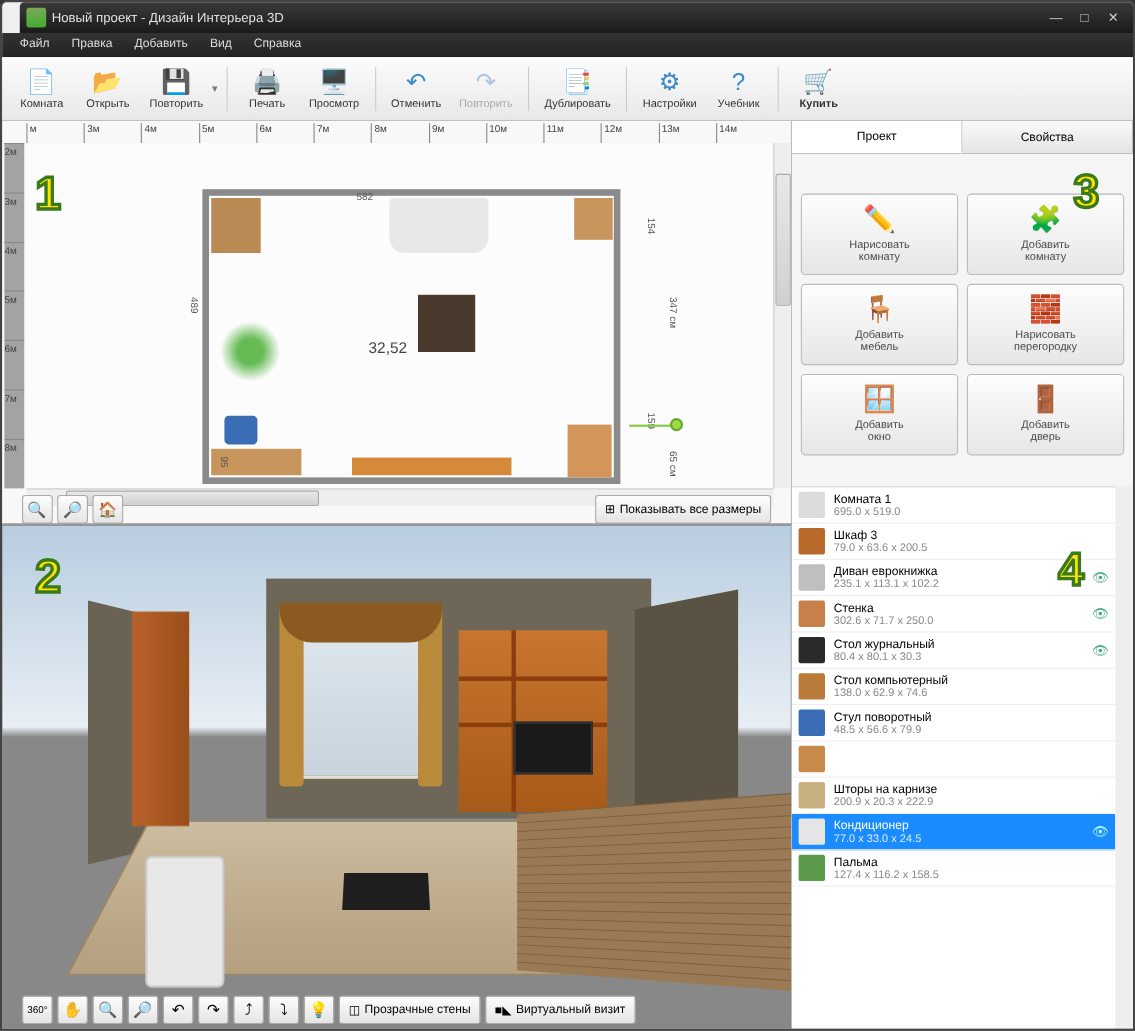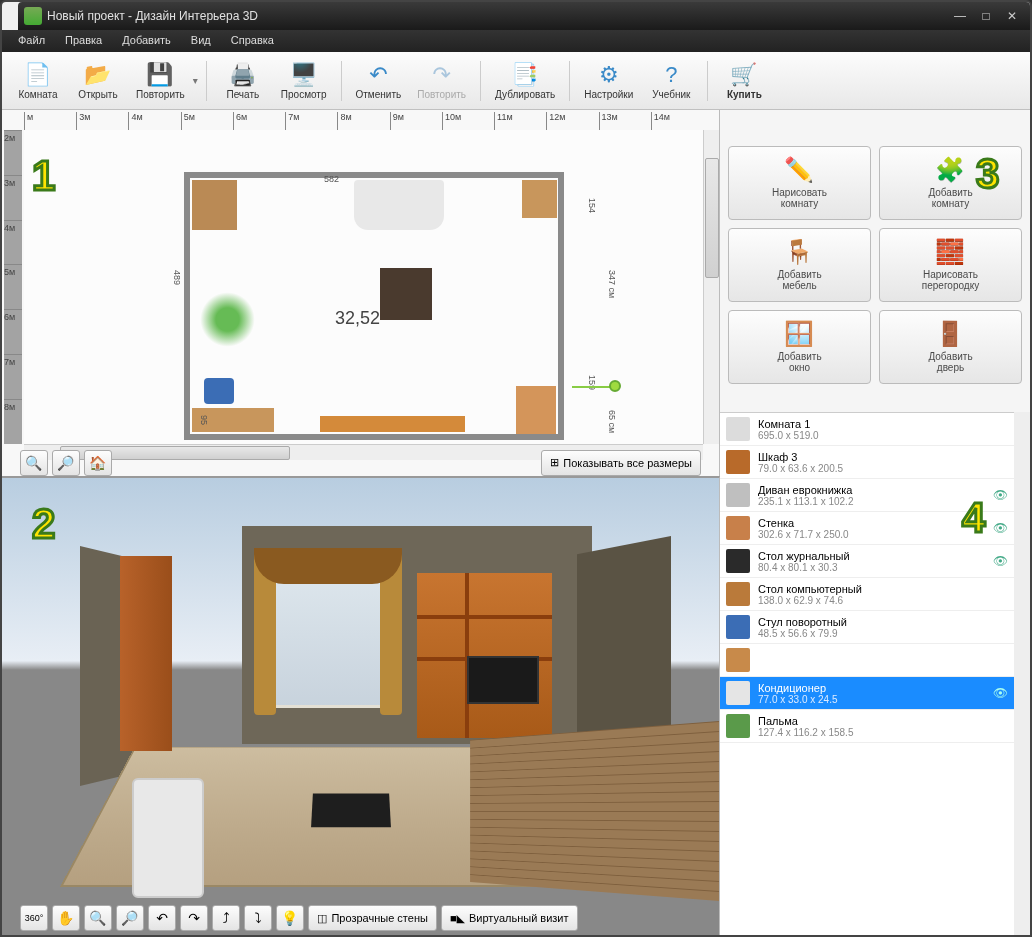--- a/index.html
+++ b/index.html
@@ -24,21 +24,21 @@
 
 .left-panel { flex: 1; display: flex; flex-direction: column; }
 
 .plan-area { flex: 1; position: relative; background: #f8f8f8; overflow: hidden; border-right: 1px solid #bbb; }
 .ruler-h { position: absolute; left: 22px; right: 16px; top: 2px; height: 18px; background: #f8f8f8; display: flex; font-size: 9px; color: #444; }
 .ruler-h span { flex: 1; border-left: 1px solid #888; padding-left: 2px; }
 .ruler-v { position: absolute; left: 2px; top: 20px; width: 18px; bottom: 32px; background: #a3a3a3; display: flex; flex-direction: column; font-size: 9px; color: #444; }
 .ruler-v span { flex: 1; border-top: 1px solid #888; padding-top: 2px; }
 .canvas { position: absolute; left: 22px; top: 20px; right: 16px; bottom: 32px; background: #fcfcfc; }
 .room { position: absolute; left: 160px; top: 42px; width: 380px; height: 268px; background: #fcfcfc; border: 6px solid #8a8a8a; }
-.room-area { position: absolute; left: 145px; top: 130px; font-size: 18px; color: #444; }
+.room-area { position: absolute; left: 145px; top: 130px; font-size: 14px; color: #444; }
 .furn { position: absolute; }
 .f-bed { left: 164px; top: 2px; width: 90px; height: 50px; background: #e8e8e8; border-radius: 4px 4px 14px 14px; }
 .f-wardrobe { left: 2px; top: 2px; width: 45px; height: 50px; background: #ba8a55; }
 .f-shelf { left: 332px; top: 2px; width: 35px; height: 38px; background: #c8965c; }
 .f-plant { left: 10px; top: 114px; width: 55px; height: 55px; background: radial-gradient(#6b5 30%, transparent 70%); border-radius: 50%; }
 .f-table { left: 190px; top: 90px; width: 52px; height: 52px; background: #4a3a2e; }
 .f-chair { left: 14px; top: 200px; width: 30px; height: 26px; background: #3b6db5; border-radius: 4px; }
 .f-desk { left: 2px; top: 230px; width: 82px; height: 24px; background: #c8965c; }
 .f-sofa { left: 130px; top: 238px; width: 145px; height: 16px; background: #d48a3a; }
 .f-corner { left: 326px; top: 208px; width: 40px; height: 48px; background: #d4955a; }
@@ -307,20 +307,24 @@
             </div>
           <div class="text-btn">
               <span>■◣</span>
               <span>Виртуальный визит</span>
             </div>
         </div>
       </div>
     </div>
 
     <div class="right-panel">
+      <div class="tabs">
+        <div class="tab active">Проект</div>
+        <div class="tab">Свойства</div>
+      </div>
       <div style="height:26px"></div>
       <div class="panel-grid">
         <div class="panel-btn">
             <div class="bicon">✏️</div>
             <span style="white-space:pre-line">Нарисовать
 комнату</span>
           </div>
         <div class="panel-btn">
             <div class="bicon">🧩</div>
             <span style="white-space:pre-line">Добавить
@@ -397,20 +401,27 @@
             </div>
             <div class="obj-item">
               <div class="obj-icon" style="background: rgb(59, 109, 181);"></div>
               <div class="obj-text">
                 <span>Стул поворотный</span>
                 <span class="obj-dim">48.5 x 56.6 x 79.9</span>
               </div>
             </div>
             <div class="obj-item">
               <div class="obj-icon" style="background: rgb(200, 138, 74);"></div>
+            </div>
+            <div class="obj-item">
+              <div class="obj-icon" style="background: rgb(201, 176, 128);"></div>
+              <div class="obj-text">
+                <span>Шторы на карнизе</span>
+                <span class="obj-dim">200.9 x 20.3 x 222.9</span>
+              </div>
             </div>
             <div class="obj-item sel">
               <div class="obj-icon" style="background: rgb(229, 229, 229);"></div>
               <div class="obj-text">
                 <span>Кондиционер</span>
                 <span class="obj-dim">77.0 x 33.0 x 24.5</span>
               </div>
               <span class="obj-eye">👁</span>
             </div>
             <div class="obj-item">

